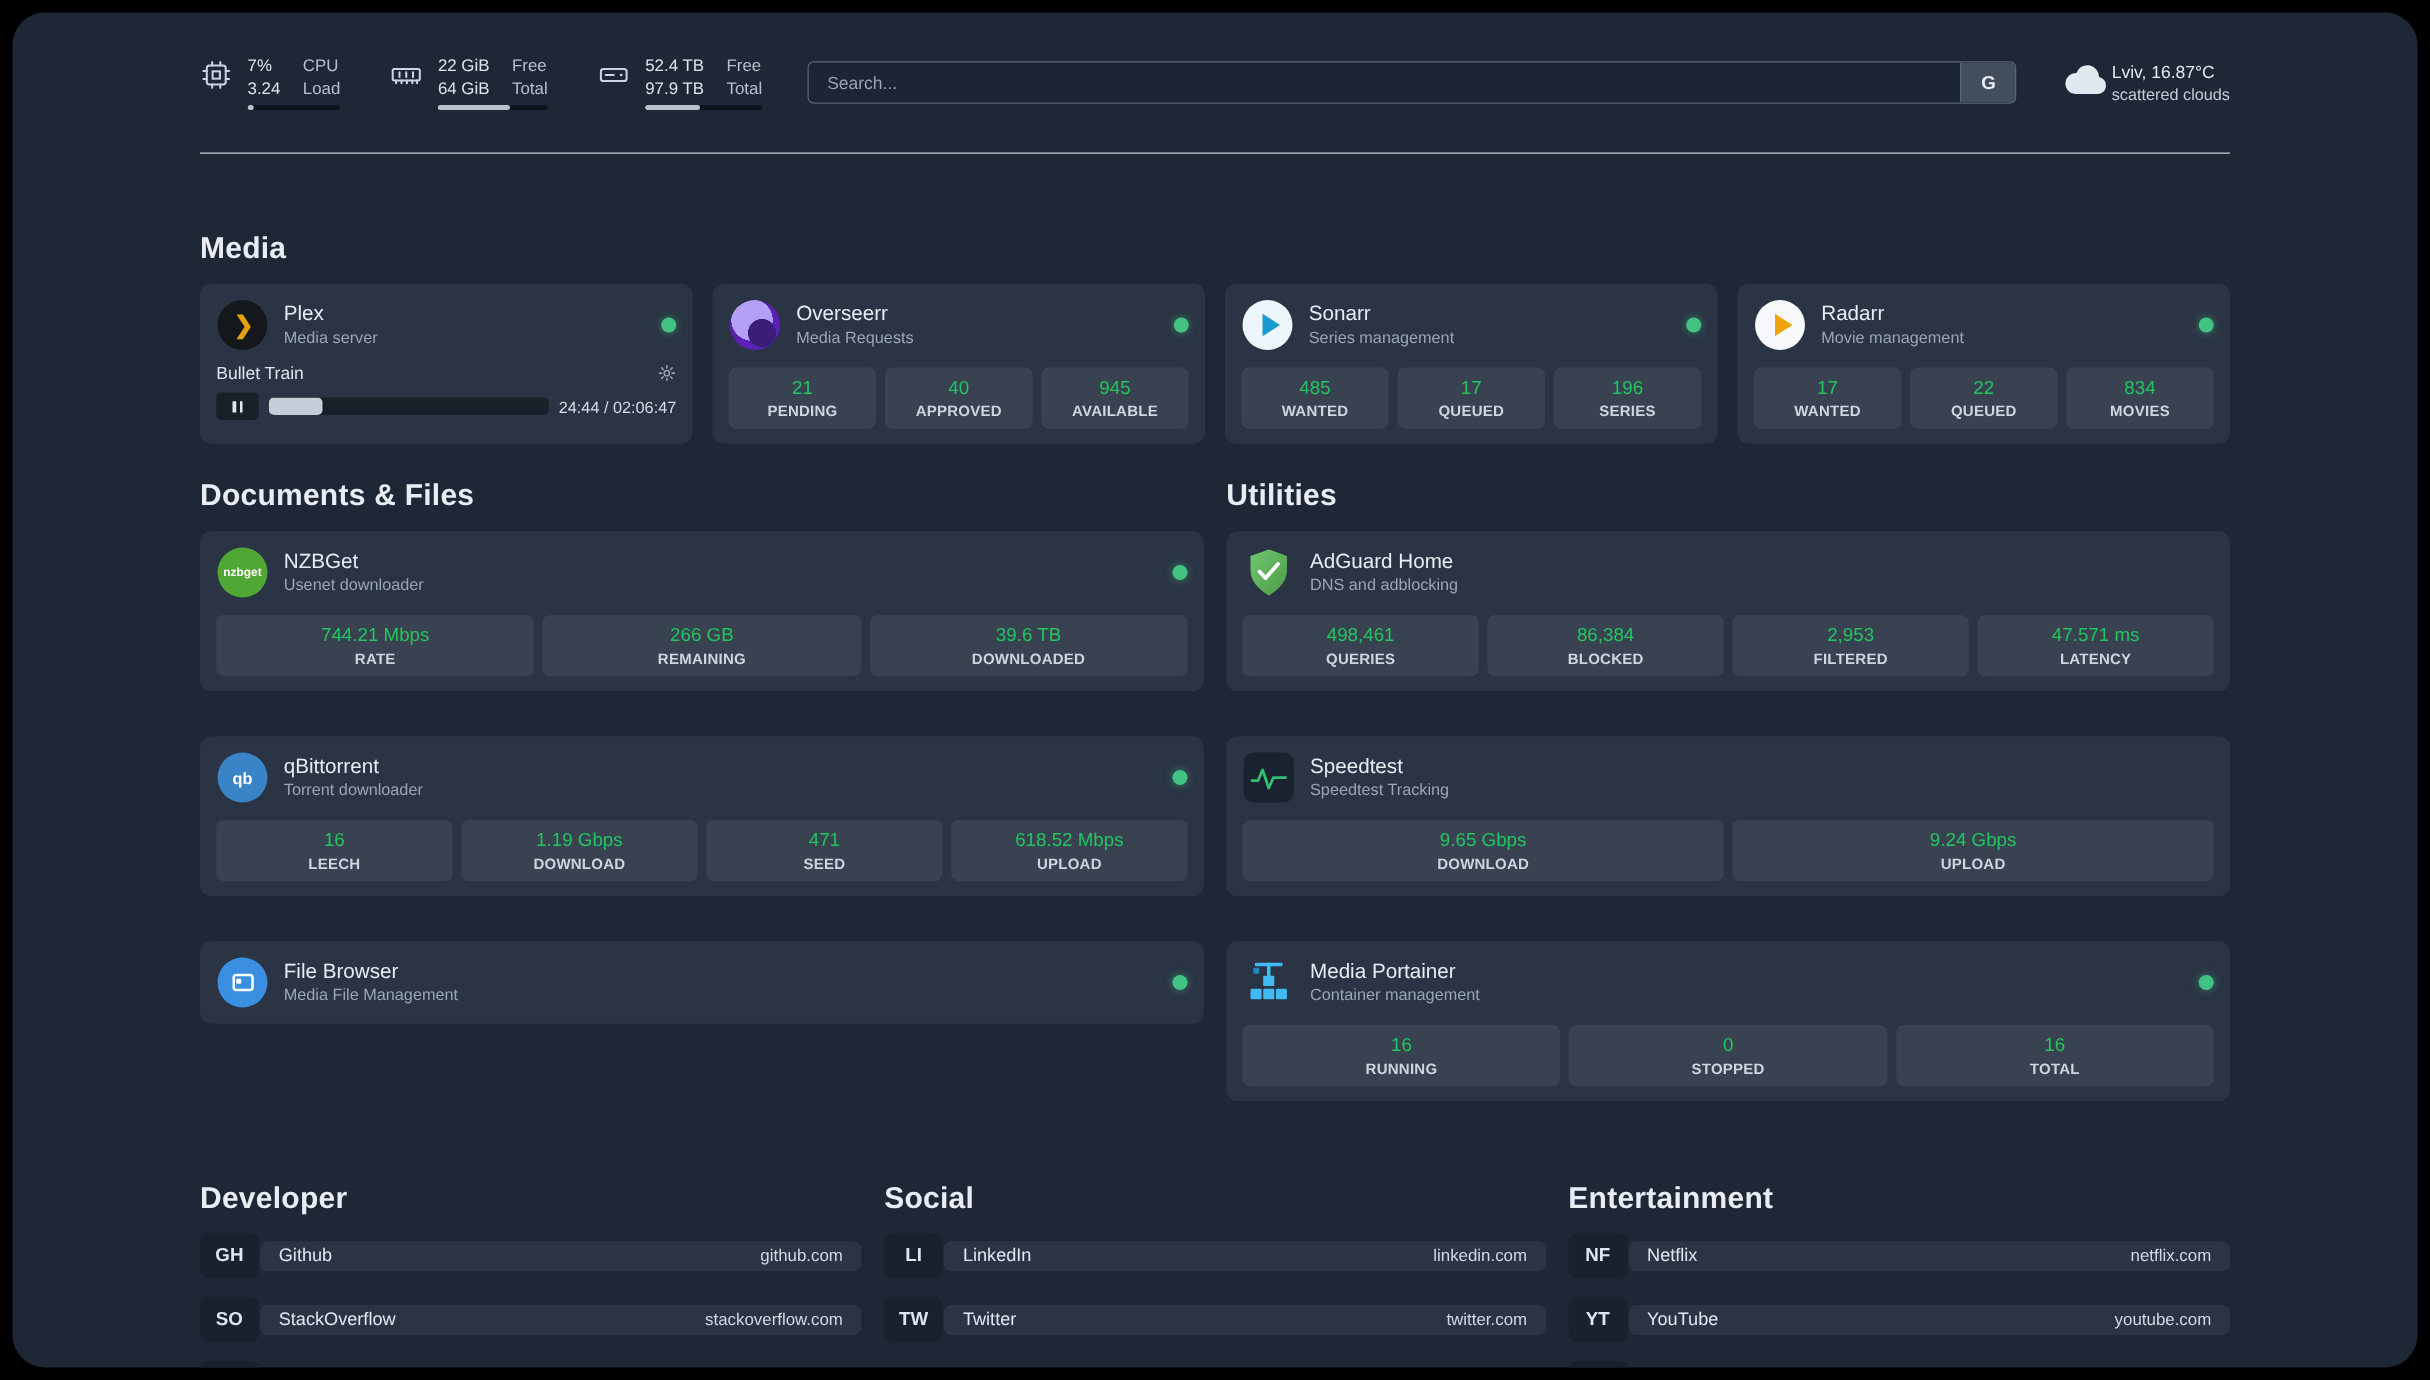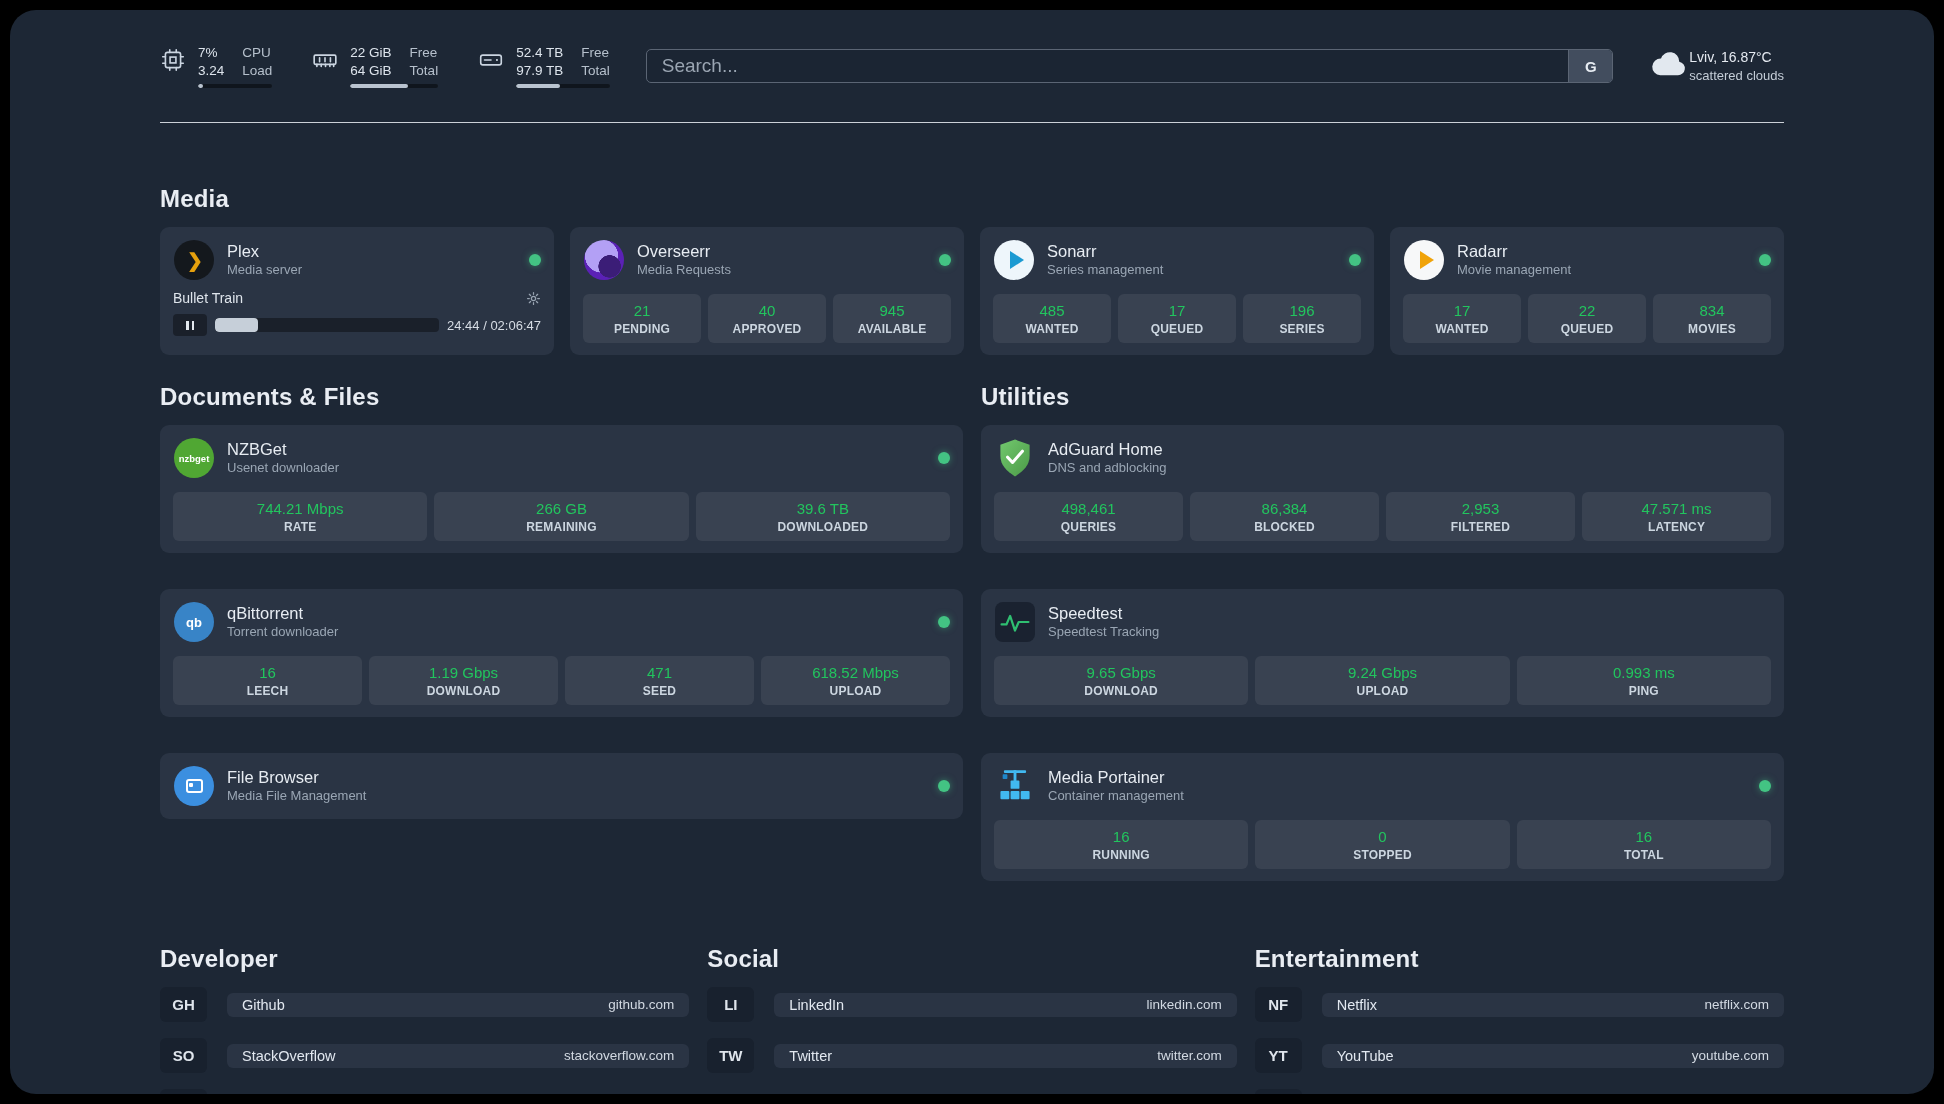--- a/index.html
+++ b/index.html
@@ -18,21 +18,21 @@
   .res-ic { margin-top:3px; }
   .res-cols { display:flex; gap:18px; }
   .rcol { display:flex; flex-direction:column; line-height:1.3; font-size:13.5px; }
   .rcol.vals { color:#dde4ec; }
   .rcol.labs { color:#b6c0cc; }
   .res-bar { height:4px; margin-top:5px; background:rgba(0,0,0,.45); border-radius:2px; overflow:hidden; }
   .res-fill { height:100%; background:#b9c3cf; border-radius:2px; }
 
   .searchwrap { flex:1; display:flex; }
   .search-box { flex:1; display:flex; align-items:stretch; border:1px solid #5b6574; border-radius:5px; overflow:hidden; background:#1b2533; height:34px; }
-  .search-box input { flex:1; background:transparent; border:0; outline:none; color:#d7dde5; padding:0 15px; font-size:19px; font-family:"Liberation Sans", sans-serif; }
+  .search-box input { flex:1; background:transparent; border:0; outline:none; color:#d7dde5; padding:0 15px; font-size:14px; font-family:"Liberation Sans", sans-serif; }
   .search-box input::placeholder { color:#9aa5b2; }
   .g-btn { width:44px; background:#424d5e; color:#e8edf3; border:0; border-left:1px solid #5b6574; font-size:15px; font-weight:700; cursor:pointer; }
 
   .weather { display:flex; align-items:center; gap:0; }
   .weather-txt { line-height:1.35; }
   .weather-loc { font-size:14px; color:#e5eaf1; }
   .weather-cond { font-size:13px; color:#c4cdd7; }
 
   .divider { border:0; border-top:1.5px solid rgba(235,240,245,.85); margin:14px 0 0; }
 
@@ -80,21 +80,21 @@
   .nzbget-circ { background:#50a733; }
   .nzbget-txt { color:#fff; font-size:9.5px; font-weight:700; }
   .qbit-circ { background:#3884c7; }
   .qbit-txt { color:#fff; font-size:13px; font-weight:700; }
   .fb-circ { background:#3b8fe0; }
   .fb-glyph { width:17px; height:14px; border:2px solid #fff; border-radius:3px; position:relative; }
   .fb-glyph::after { content:''; position:absolute; left:1.5px; top:1.5px; width:4px; height:4px; background:#fff; border-radius:1px; }
   .st-sq { width:40px; height:40px; border-radius:8px; background:#1a2230; display:flex; align-items:center; justify-content:center; }
 
   
-  .link-row { display:flex; align-items:center; gap:20px; margin-bottom:16px; }
+  .link-row { display:flex; align-items:center; gap:1px; margin-bottom:16px; }
   .abbr { width:47px; height:35px; background:#18212e; border-radius:6px; display:flex; align-items:center; justify-content:center; color:#dfe5ec; font-weight:600; font-size:15px; flex:0 0 47px; }
   .link-pill { flex:1; height:24px; background:#2a3444; border-radius:6px; display:flex; align-items:center; padding:0 15px; cursor:pointer; }
   .link-name { font-size:14.5px; color:#e2e8f0; }
   .link-url  { margin-left:auto; font-size:13.5px; color:#d2d9e2; }
 </style>
 </head>
 <body>
 
 <div class="page">
   <div class="content">
@@ -466,24 +466,20 @@
               </div>
             </div>
             <div class="stats">
               <div class="stat">
                   <div class="v">9.65 Gbps</div>
                   <div class="l">DOWNLOAD</div>
                 </div>
               <div class="stat">
                   <div class="v">9.24 Gbps</div>
                   <div class="l">UPLOAD</div>
-                </div>
-              <div class="stat">
-                  <div class="v">0.993 ms</div>
-                  <div class="l">PING</div>
                 </div>
             </div>
           </div>
 
           <div class="card">
             <div class="card-head">
               <span class="svc-icon">
                 <svg width="38" height="38" viewBox="0 0 24 24">
                   <g fill="#41b9f1">
                     <rect x="5" y="2" width="14" height="1.8" rx="0.6"></rect>

